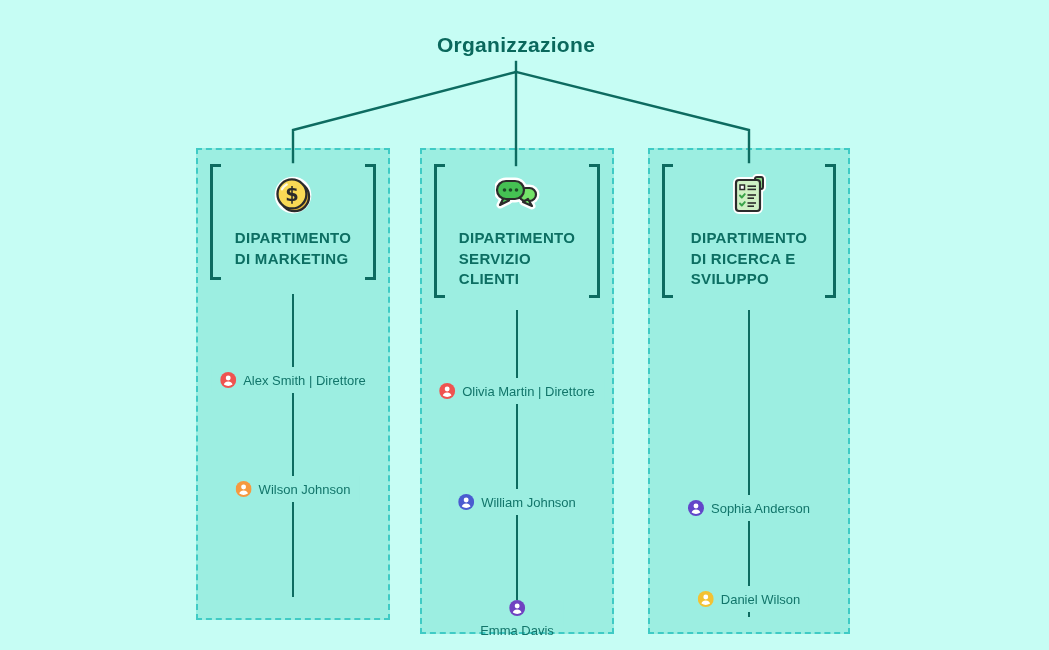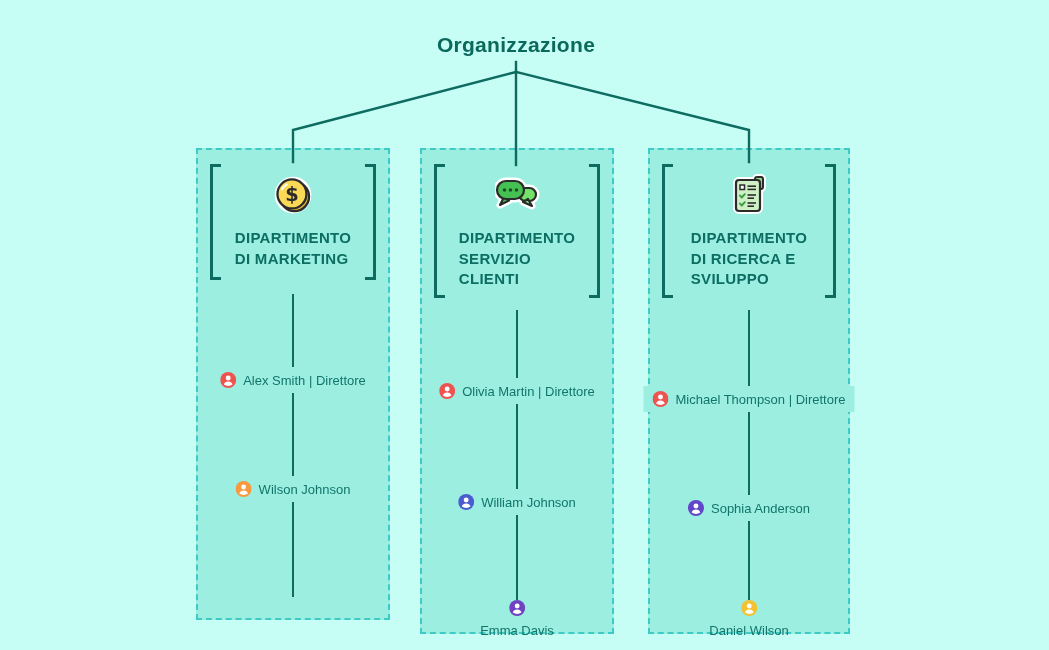--- a/index.html
+++ b/index.html
@@ -163,41 +163,31 @@
       <line x1="18.5" y1="32.2" x2="25" y2="32.2" stroke="#2b2b2b" stroke-width="1.6"></line>
     </svg>
         </div>
         <div class="dept-title">
           <div>DIPARTIMENTO</div>
           <div>DI RICERCA E</div>
           <div>SVILUPPO</div>
         </div>
       </div>
       <div class="vline" style="top: 160px; height: 307px;"></div>
-      <div class="member" style="top: 236px;">
-        <span>
-          <svg width="16" height="16" viewBox="0 0 24 24">
-    <circle cx="12" cy="12" r="12" fill="#ef5350"></circle>
-    <circle cx="12" cy="9" r="3.7" fill="#ffffff"></circle>
-    <path d="M12 14.2 c-4 0 -6.1 2.2 -6.5 4.6 a12 12 0 0 0 13 0 c-0.4 -2.4 -2.5 -4.6 -6.5 -4.6 z" fill="#ffffff"></path>
-  </svg>
-        </span>
-        <span class="name">Michael Thompson | Direttore</span>
-      </div>
       <div class="member" style="top: 345px;">
         <span>
           <svg width="16" height="16" viewBox="0 0 24 24">
     <circle cx="12" cy="12" r="12" fill="#6246c9"></circle>
     <circle cx="12" cy="9" r="3.7" fill="#ffffff"></circle>
     <path d="M12 14.2 c-4 0 -6.1 2.2 -6.5 4.6 a12 12 0 0 0 13 0 c-0.4 -2.4 -2.5 -4.6 -6.5 -4.6 z" fill="#ffffff"></path>
   </svg>
         </span>
         <span class="name">Sophia Anderson</span>
       </div>
-      <div class="member" style="top: 450px; flex-direction: column;">
+      <div class="member" style="top: 436px;">
         <span>
           <svg width="16" height="16" viewBox="0 0 24 24">
     <circle cx="12" cy="12" r="12" fill="#f3c232"></circle>
     <circle cx="12" cy="9" r="3.7" fill="#ffffff"></circle>
     <path d="M12 14.2 c-4 0 -6.1 2.2 -6.5 4.6 a12 12 0 0 0 13 0 c-0.4 -2.4 -2.5 -4.6 -6.5 -4.6 z" fill="#ffffff"></path>
   </svg>
         </span>
         <span class="name">Daniel Wilson</span>
       </div>
     </div>

